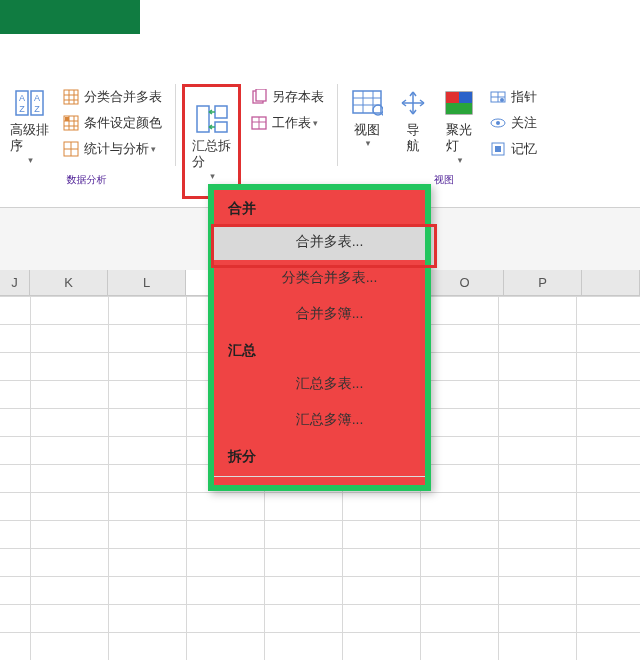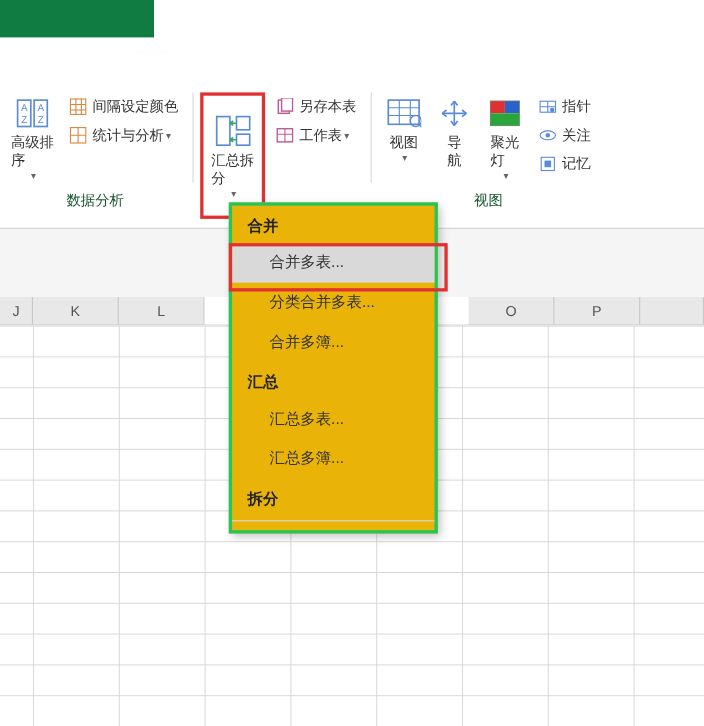--- a/index.html
+++ b/index.html
@@ -33,22 +33,22 @@
   }
   .ribbon-group {
     display: flex;
     flex-direction: column;
     align-items: center;
     height: 120px;
     position: relative;
   }
   .group-body { display: flex; }
   .group-label {
-    color: #14532d;
-    font-size: 13px;
+    color: #4c1d95;
+    font-size: 10px;
     margin-top: 6px;
   }
   .big-btn {
     display: flex;
     flex-direction: column;
     align-items: center;
     justify-content: flex-start;
     padding: 2px 6px;
     font-size: 13px;
     color: #333;
@@ -109,38 +109,39 @@
       linear-gradient(#d8d8d8 1px, transparent 1px),
       linear-gradient(90deg, #d8d8d8 1px, transparent 1px);
     background-size: 78px 28px;
     background-position: -48px 0, -48px 0;
   }
   
   .menu {
     position: absolute;
     left: 208px;
     top: 184px;
-    width: 190px;
-    background: #eab308;
-    border: 3px solid #22c55e;
+    width: 223px;
+    background: #ef4444;
+    border: 6px solid #22c55e;
     box-shadow: 3px 3px 8px rgba(0,0,0,.25);
     z-index: 50;
     padding-bottom: 4px;
   }
   .menu-section {
     font-size: 14px;
     font-weight: 600;
     color: #222;
     padding: 10px 14px 6px;
   }
   .menu-item {
     font-size: 14px;
     color: #333;
     padding: 9px 14px 9px 34px;
     cursor: pointer;
+    text-align: center;
   }
   .menu-item.sel {
     background: #d9d9d9;
   }
   .menu-hr { height:1px; background:#ddd; margin:4px 0;}
   .menu .hl-red-menu {
     position: absolute;
     left: -3px; right: -12px;
     top: 34px; height: 44px;
     border: 3px solid #e03030;
@@ -180,21 +181,34 @@
         <div class="small-btn">
           <span class="ic-s">
               <svg width="16" height="16">
                 <rect x="1" y="1" width="14" height="14" fill="none" stroke="#d9863b"></rect>
                 <line x1="1" y1="6" x2="15" y2="6" stroke="#d9863b"></line>
                 <line x1="1" y1="11" x2="15" y2="11" stroke="#d9863b"></line>
                 <line x1="6" y1="1" x2="6" y2="15" stroke="#d9863b"></line>
                 <line x1="11" y1="1" x2="11" y2="15" stroke="#d9863b"></line>
               </svg>
             </span>
-          <span>间隔设定颜色</span>
+          <span>分类合并多表</span>
+        </div>
+        <div class="small-btn">
+          <span class="ic-s">
+              <svg width="16" height="16">
+                <rect x="1" y="1" width="14" height="14" fill="none" stroke="#d9863b"></rect>
+                <rect x="2" y="2" width="4" height="4" fill="#d9863b"></rect>
+                <line x1="1" y1="6" x2="15" y2="6" stroke="#d9863b"></line>
+                <line x1="1" y1="11" x2="15" y2="11" stroke="#d9863b"></line>
+                <line x1="6" y1="1" x2="6" y2="15" stroke="#d9863b"></line>
+                <line x1="11" y1="1" x2="11" y2="15" stroke="#d9863b"></line>
+              </svg>
+            </span>
+          <span>条件设定颜色</span>
         </div>
         <div class="small-btn">
           <span class="ic-s">
               <svg width="16" height="16">
                 <rect x="1" y="1" width="14" height="14" fill="none" stroke="#d9863b"></rect>
                 <line x1="1" y1="8" x2="15" y2="8" stroke="#d9863b"></line>
                 <line x1="8" y1="1" x2="8" y2="15" stroke="#d9863b"></line>
               </svg>
             </span>
           <span>统计与分析</span>

